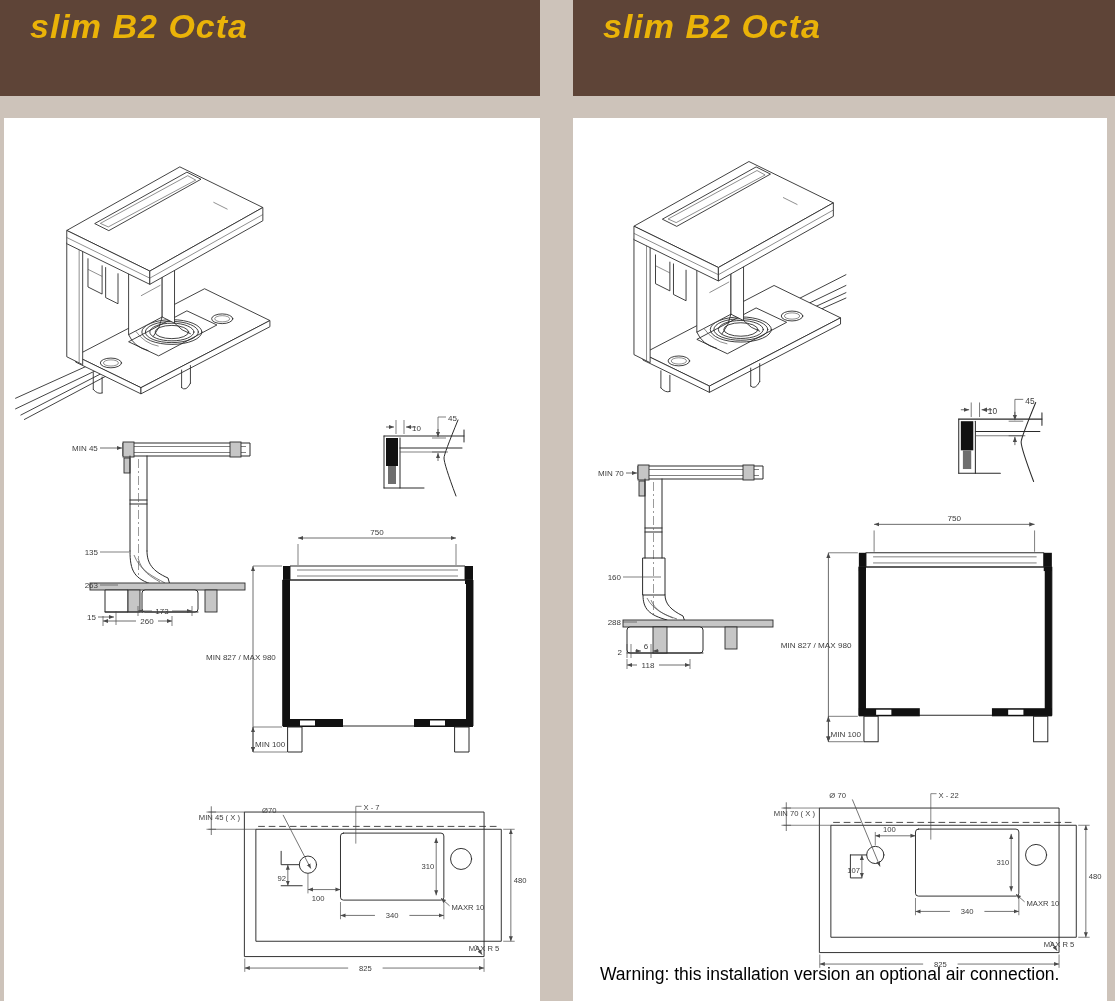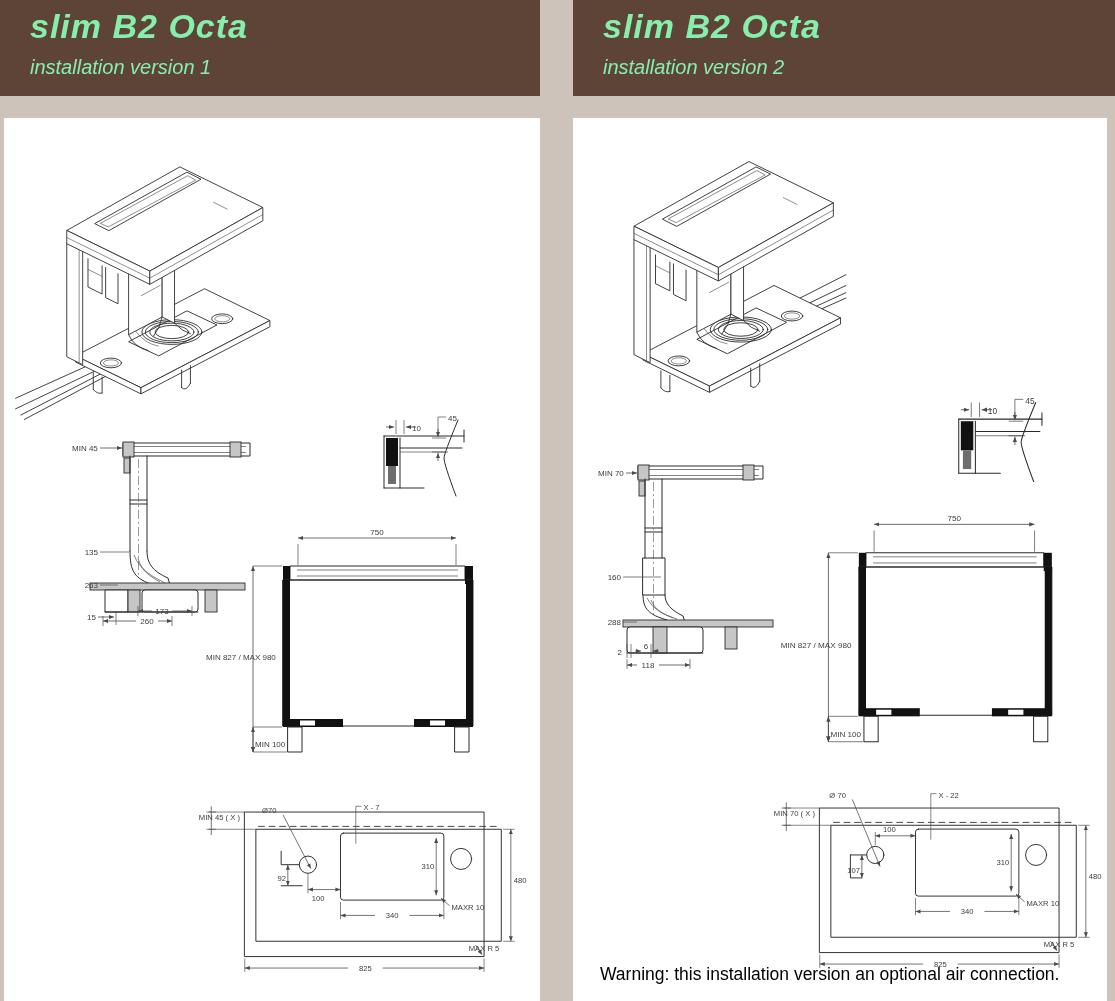--- a/index.html
+++ b/index.html
@@ -1,18 +1,18 @@
 <!DOCTYPE html>
 <html><head>
 <meta charset="utf-8">
 <style>
   html,body{margin:0;padding:0}
   body{width:1115px;height:1001px;position:relative;background:#cdc3ba;overflow:hidden;
        font-family:"Liberation Sans",sans-serif}
-  .hdr{position:absolute;top:0;height:96px;background:#5e4437;color:#86efac;box-sizing:border-box;padding:6px 0 0 30px}
+  .hdr{position:absolute;top:0;height:96px;background:#5e4437;color:#eab308;box-sizing:border-box;padding:6px 0 0 30px}
   .hdr .t{font-style:italic;font-weight:700;font-size:34px;letter-spacing:1px;line-height:40px}
   .hdr .st{font-style:italic;font-weight:400;font-size:20px;margin-top:10px}
   .content{position:absolute;top:118px;height:883px;background:#fff}
   svg{position:absolute}
   .s{stroke:#2b2b2b;fill:none;stroke-width:1;stroke-linejoin:round;stroke-linecap:round}
   .sf{stroke:#2b2b2b;fill:#fff;stroke-width:1;stroke-linejoin:round}
   .gray{fill:#c6c6c6;stroke:#2b2b2b;stroke-width:0.9}
   .dk{fill:#6e6e6e;stroke:none}
   .blk{fill:#111;stroke:none}
   .thin{stroke:#4a4a4a;stroke-width:0.7;fill:none}
@@ -81,21 +81,20 @@
 
       <polygon class="s" points="94,108 198,50 214,58 110,116"></polygon>
       <polygon class="thin" points="100,108 199,54 208,59 109,112"></polygon>
       <line class="thin" x1="228" y1="84" x2="244" y2="92"></line>
     </symbol>
   </defs>
 </svg>
 
 <div class="hdr" style="left:0;width:540px">
   <div class="t">slim B2 Octa</div>
-  <div class="st">installation version 1</div>
 </div>
 <div class="content" style="left:4px;width:536px"></div>
 
 <svg style="left:12px;top:128px" width="265" height="295" viewBox="0 0 300 334">
   <g>
     <line class="s" x1="4" y1="306" x2="128" y2="250"></line>
     <line class="s" x1="4" y1="318" x2="134" y2="256"></line>
     <line class="s" x1="14" y1="330" x2="142" y2="262"></line>
     <line class="s" x1="10" y1="325" x2="138" y2="259" stroke-width="2.4"></line>
   </g>
@@ -256,21 +255,20 @@
     <line class="dim" x1="52" y1="192" x2="160" y2="192" marker-start="url(#as)"></line>
     <line class="dim" x1="196" y1="192" x2="302" y2="192" marker-end="url(#ae)"></line>
     <text class="dt m" x="178" y="195">825</text>
     <text class="dt" x="286" y="174">MAX R 5</text>
     <line class="dim" x1="293" y1="168" x2="300" y2="178" marker-end="url(#ae)"></line>
   </g>
 </svg>
 
 <div class="hdr" style="left:573px;width:542px">
   <div class="t">slim B2 Octa</div>
-  <div class="st">installation version 2</div>
 </div>
 <div class="content" style="left:573px;width:534px"></div>
 
 <svg style="left:578px;top:122px" width="270" height="300" viewBox="0 0 300 334">
   <g>
     <line class="s" x1="298" y1="170" x2="192" y2="224"></line>
     <line class="s" x1="298" y1="182" x2="198" y2="230"></line>
     <line class="s" x1="298" y1="196" x2="206" y2="237"></line>
     <line class="s" x1="298" y1="190" x2="202" y2="234" stroke-width="2.4"></line>
   </g>

